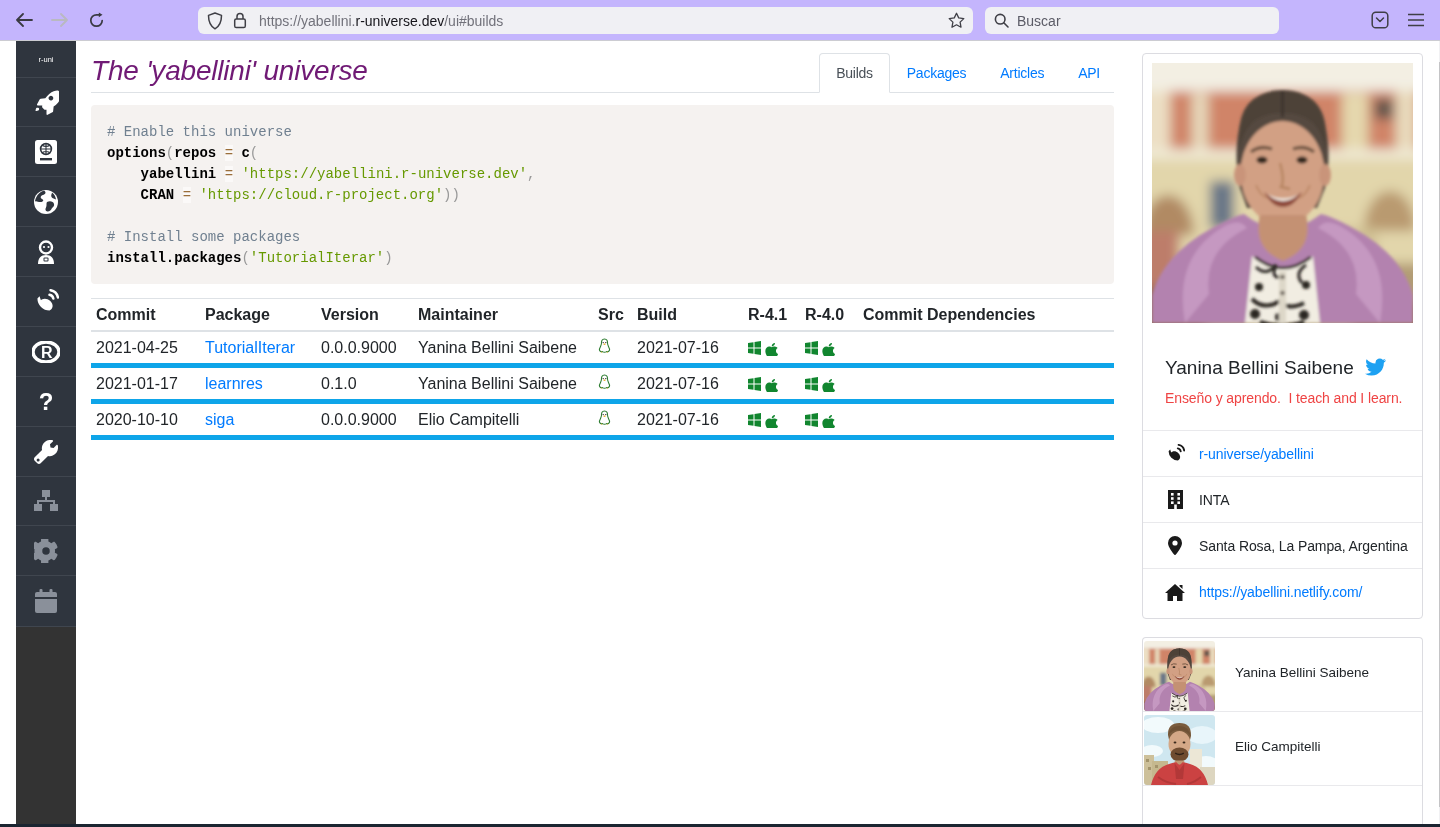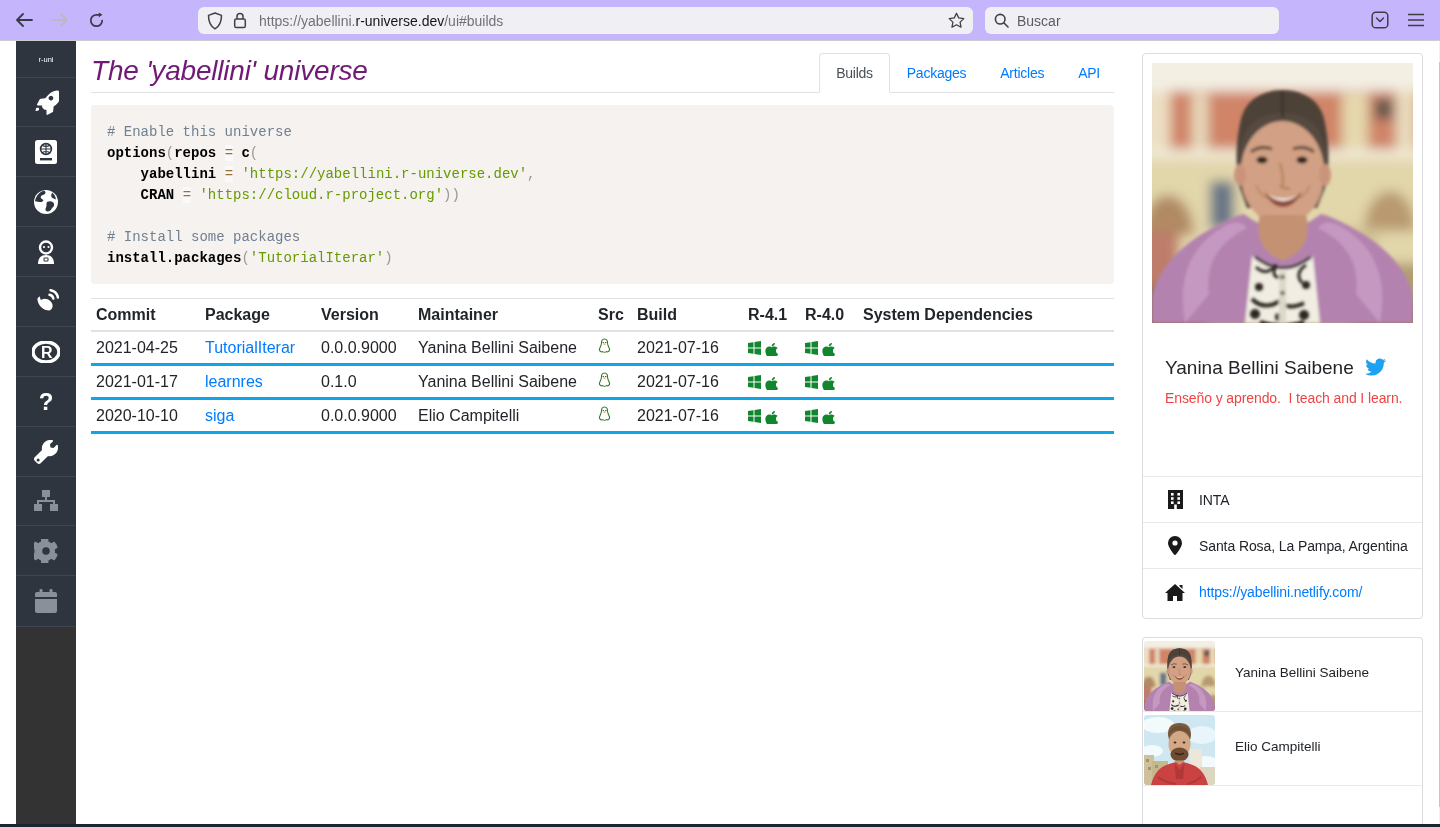--- a/index.html
+++ b/index.html
@@ -50,21 +50,21 @@
   .fn { color:#000; font-weight:bold; }
   .pu { color:#999; }
   .op { color:#9a6e3a; background:rgba(255,255,255,.55); }
   .st { color:#669900; }
 
   
   table { position:absolute; left:0; top:257px; width:1023px; border-collapse:collapse;
     font-size:16px; color:#212529; table-layout:fixed; }
   th { text-align:left; font-weight:bold; border-top:1px solid #dee2e6;
     border-bottom:2px solid #dee2e6; padding:5px; line-height:21px; }
-  td { padding:5px; border-bottom:3px solid #0ea5e9; line-height:21px; vertical-align:middle; }
+  td { padding:5px; border-bottom:5px solid #0ea5e9; line-height:21px; vertical-align:middle; }
   a { color:#007bff; text-decoration:none; }
 
   
   #card1 { position:absolute; left:1126px; top:12px; width:281px; height:566px;
     border:1px solid #dcdce1; border-radius:4px; background:#fff; }
   #photo { position:absolute; left:9px; top:9px; width:261px; height:260px; }
   #pname { position:absolute; left:22px; top:303px; font-size:19px; color:#212529; white-space:nowrap; }
   #pbio  { position:absolute; left:22px; top:336px; font-size:14px; color:#ef4444; white-space:nowrap; letter-spacing:-0.1px; }
   .litem { position:absolute; left:0; width:279px; height:46px; border-top:1px solid #e9e9ec;
     display:flex; align-items:center; }
@@ -256,21 +256,21 @@
       <tbody>
           <tr>
             <th>Commit</th>
             <th>Package</th>
             <th>Version</th>
             <th>Maintainer</th>
             <th>Src</th>
             <th>Build</th>
             <th>R-4.1</th>
             <th>R-4.0</th>
-            <th>System Dependencies</th>
+            <th>Commit Dependencies</th>
           </tr>
       <tr>
         <td>2021-04-25</td>
             <td><a>TutorialIterar</a></td>
             <td>0.0.0.9000</td>
             <td>Yanina Bellini Saibene</td>
         <td><svg width="13" height="15" viewBox="0 0 13 15">
                 <path d="M6.5 1 C4 1 3.4 3 3.5 5 C3.6 7 2 9 1.5 11 C1 13 3 14 4.5 13.6 C5.5 14.2 7.5 14.2 8.5 13.6 C10 14 12 13 11.5 11 C11 9 9.4 7 9.5 5 C9.6 3 9 1 6.5 1 Z" fill="#fff" stroke="#2e7d32" stroke-width="1.1"></path>
                 <circle cx="5.2" cy="4.6" r=".7" fill="#222"></circle>
                 <circle cx="7.8" cy="4.6" r=".7" fill="#222"></circle>
@@ -422,20 +422,29 @@
       </g>
       </g>
     </svg>
     <div id="pname">Yanina Bellini Saibene
       <svg width="21" height="18" viewBox="0 0 24 20" style="vertical-align:-2px;margin-left:6px">
           <path fill="#1da1f2" d="M24 2.4c-.9.4-1.8.7-2.8.8 1-.6 1.8-1.6 2.2-2.7-1 .6-2 1-3.1 1.2A4.9 4.9 0 0 0 11.9 5c0 .4 0 .8.1 1.1C7.9 5.9 4.3 4 1.9 1.1c-.4.7-.7 1.6-.7 2.5 0 1.7.9 3.2 2.2 4.1-.8 0-1.6-.2-2.2-.6v.1c0 2.4 1.7 4.4 3.9 4.8-.4.1-.8.2-1.3.2-.3 0-.6 0-.9-.1.6 2 2.4 3.4 4.6 3.4a9.9 9.9 0 0 1-6.1 2.1H0a13.9 13.9 0 0 0 7.5 2.2c9.1 0 14-7.5 14-14v-.6c1-.7 1.8-1.6 2.5-2.6z"></path>
         </svg>
     </div>
     <div id="pbio">Enseño y aprendo.&nbsp; I teach and I learn.</div>
 
+    <div class="litem" style="top:376px;">
+      <span class="lic">
+          <svg width="19" height="19" viewBox="0 0 19 19">
+            <path fill="#1a1a1a" d="M2.6 7.2 a9.3 9.3 0 0 0 9.2 9.2 l1.6-1.6 a11.5 11.5 0 0 1-9.2-9.2 z M2.6 7.2 l9.2 9.2 c2.6-1 3.4-4.4 0.6-7.2 -2.8-2.8-6.2-2-7.3-0.5z"></path>
+            <path d="M11.8 4.4 a3.6 3.6 0 0 1 2.9 2.9 M12.6 0.9 a7 7 0 0 1 5.6 5.6" fill="none" stroke="#1a1a1a" stroke-width="1.9" stroke-linecap="round"></path>
+          </svg>
+        </span>
+      <span class="ltx"><a>r-universe/yabellini</a></span>
+    </div>
     <div class="litem" style="top:422px;">
       <span class="lic">
           <svg width="15" height="19" viewBox="0 0 15 19">
             <rect x="0" y="0" width="15" height="19" fill="#1a1a1a"></rect>
             <g fill="#fff">
               <rect x="3" y="3" width="2.6" height="2.6"></rect>
               <rect x="9.4" y="3" width="2.6" height="2.6"></rect>
               <rect x="3" y="7.2" width="2.6" height="2.6"></rect>
               <rect x="9.4" y="7.2" width="2.6" height="2.6"></rect>
               <rect x="3" y="11.4" width="2.6" height="2.6"></rect>

